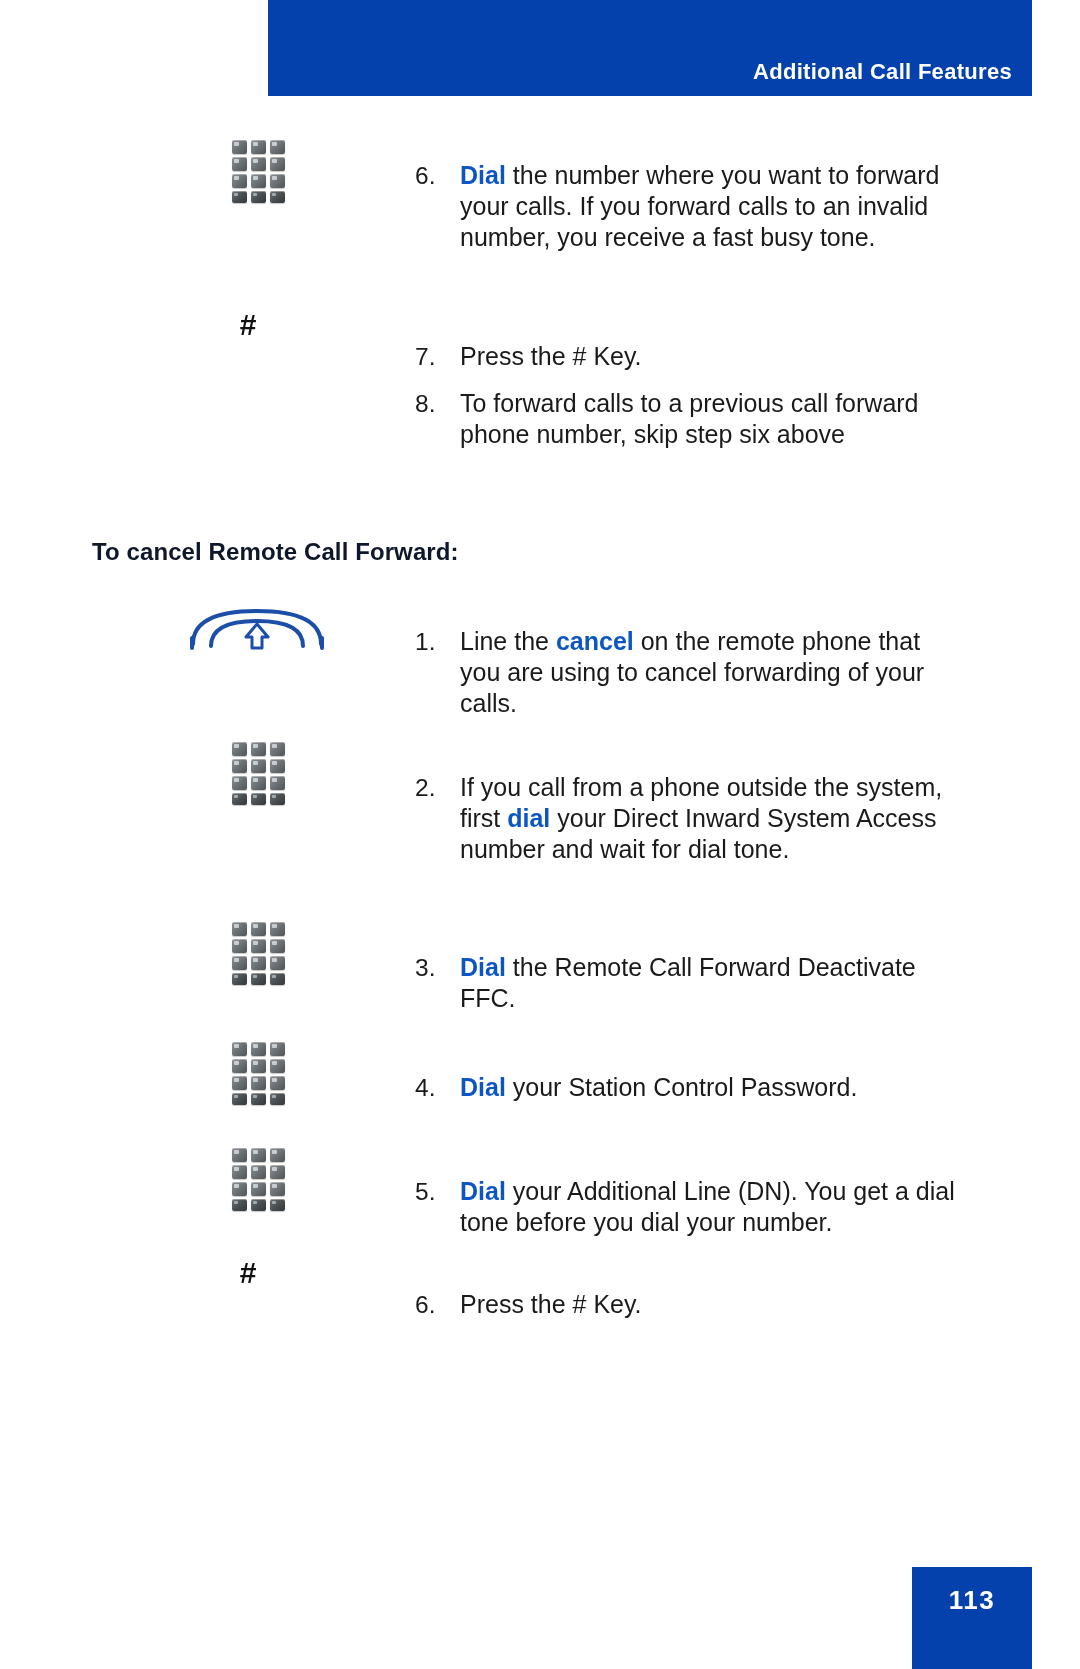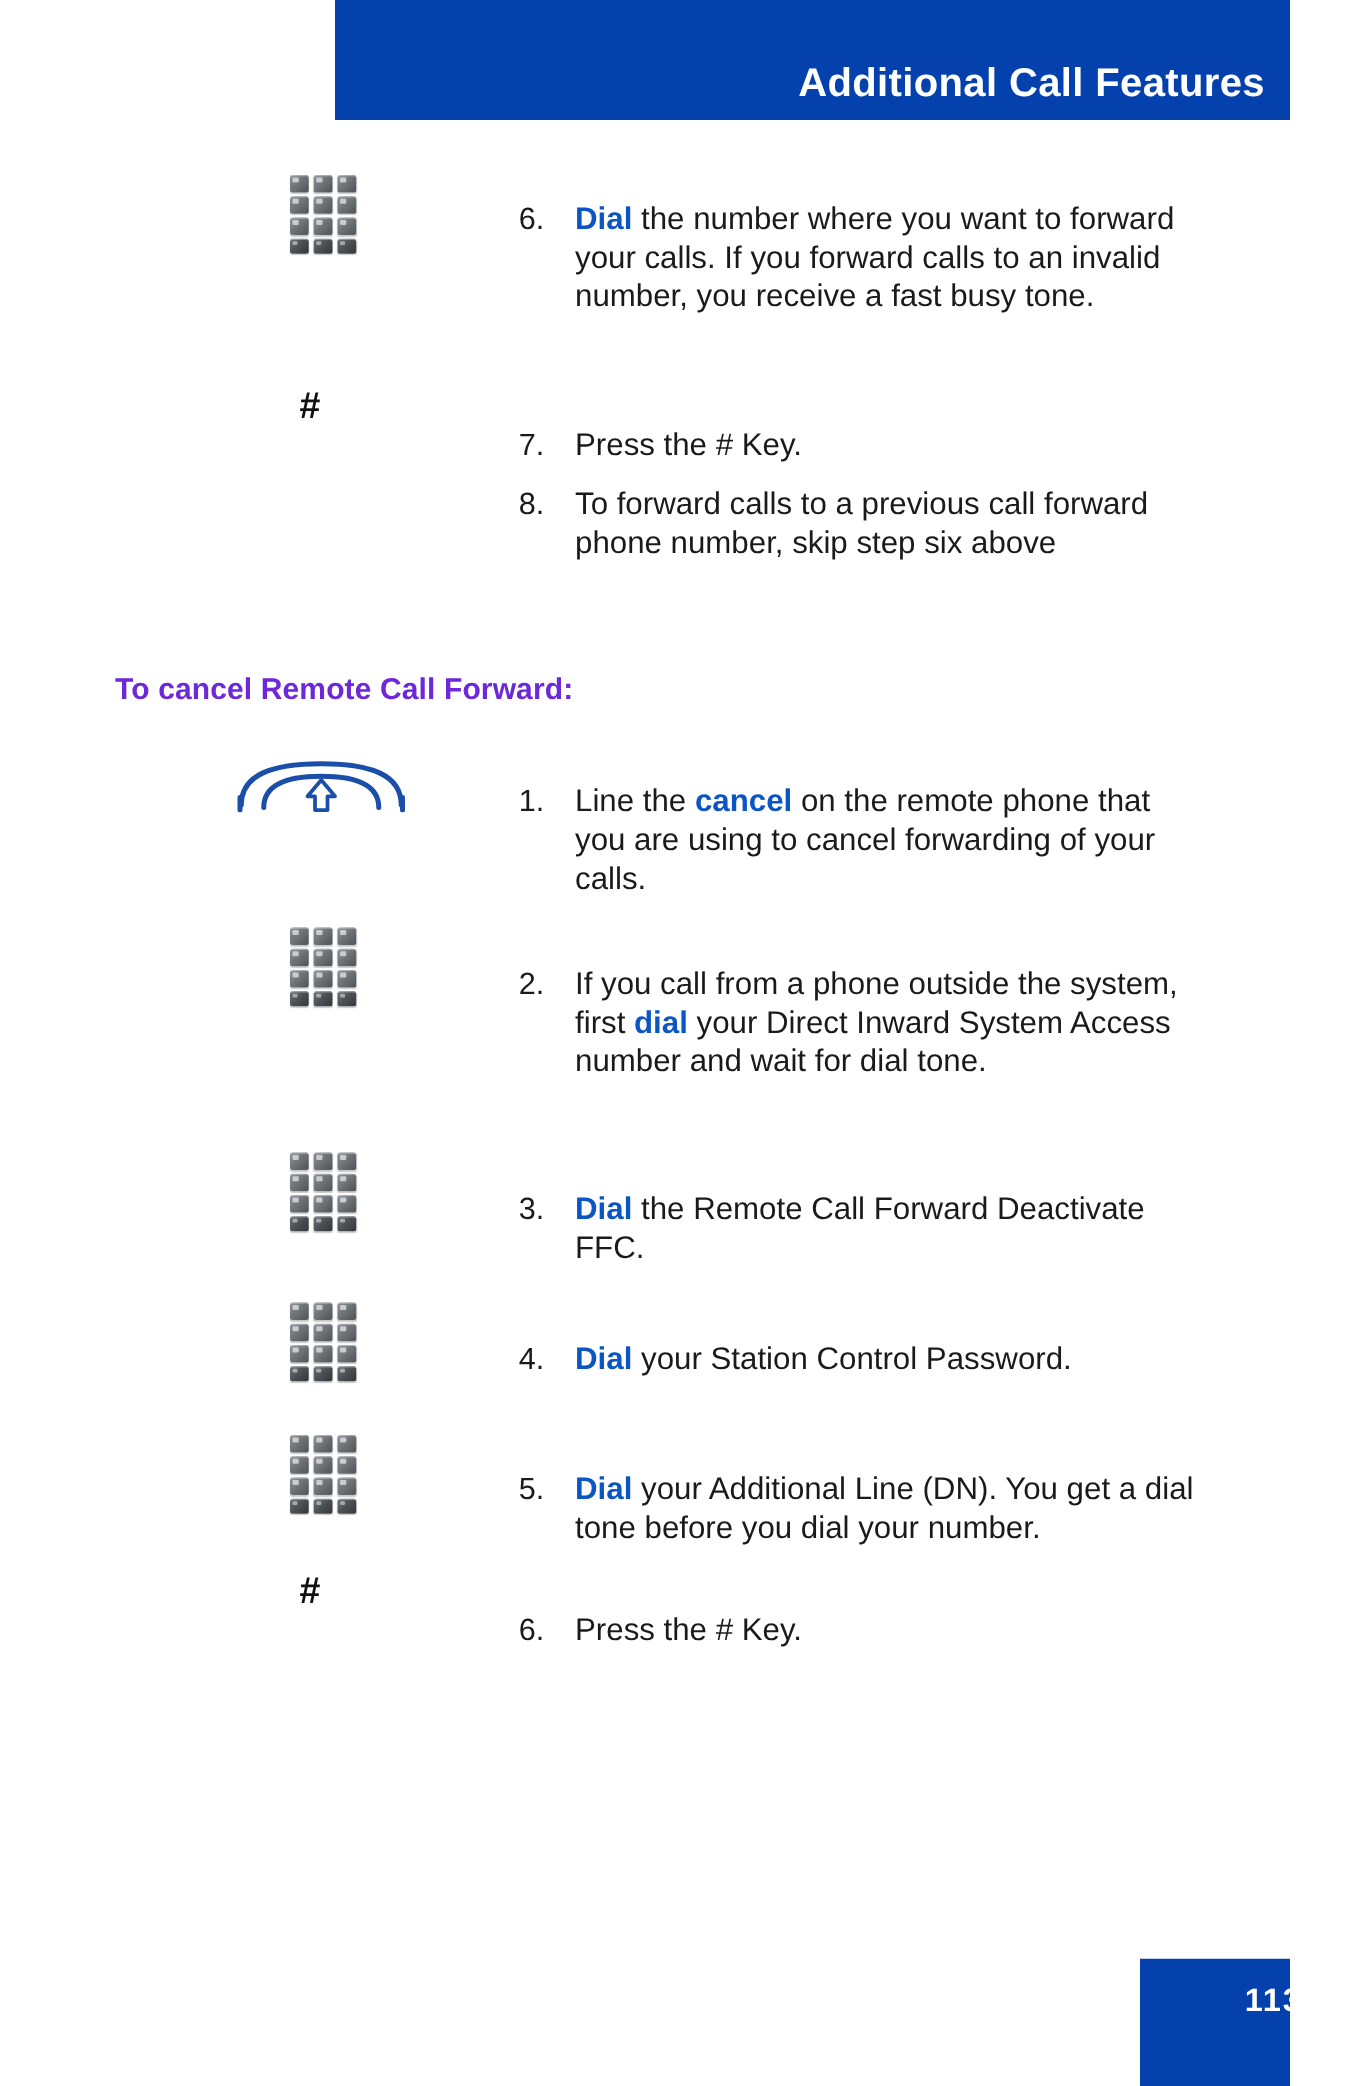--- a/index.html
+++ b/index.html
@@ -24,21 +24,21 @@
     width: 764px;
     height: 96px;
     background: #0541AC;
     box-sizing: border-box;
   }
   .header-title {
     position: absolute;
     right: 20px;
     bottom: 11px;
     color: #ffffff;
-    font-size: 32px;
+    font-size: 22px;
     font-weight: bold;
     letter-spacing: 0.3px;
     white-space: nowrap;
   }
 
   
   .content {
     position: absolute;
     left: 0;
     top: 0;
@@ -85,21 +85,21 @@
     color: #0B55C4;
     font-weight: bold;
   }
 
   
   .section-heading {
     position: absolute;
     left: 92px;
     font-size: 24px;
     font-weight: bold;
-    color: #6d28d9;
+    color: #0f172a;
     letter-spacing: 0.1px;
   }
 
   
   .keypad-icon {
     display: inline-block;
     width: 58px;
   }
   .keypad-icon .kp-row {
     display: block;
@@ -167,21 +167,20 @@
   .page-number {
     position: absolute;
     left: 0;
     top: 18px;
     width: 120px;
     text-align: center;
     color: #ffffff;
     font-size: 26px;
     font-weight: bold;
     letter-spacing: 1.5px;
-    padding-left: 47px;
   }
 </style>
 </head>
 <body>
 
 <div class="header-banner">
   <div class="header-title">Additional Call Features</div>
 </div>
 
 <div class="content">

